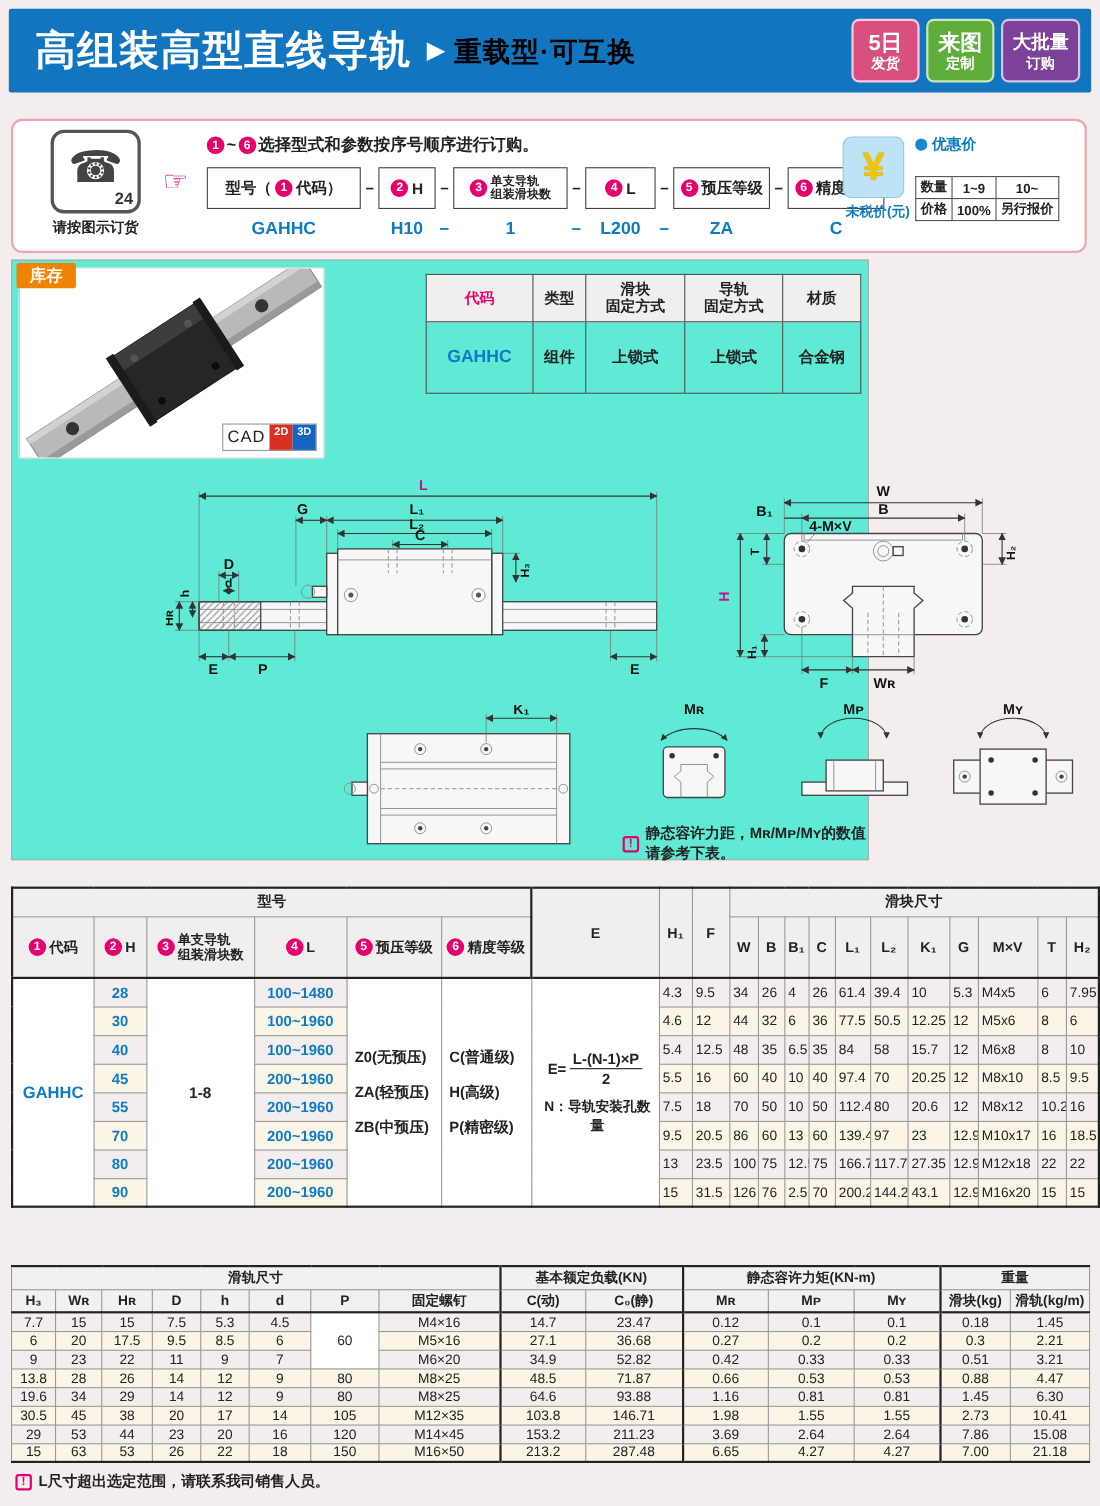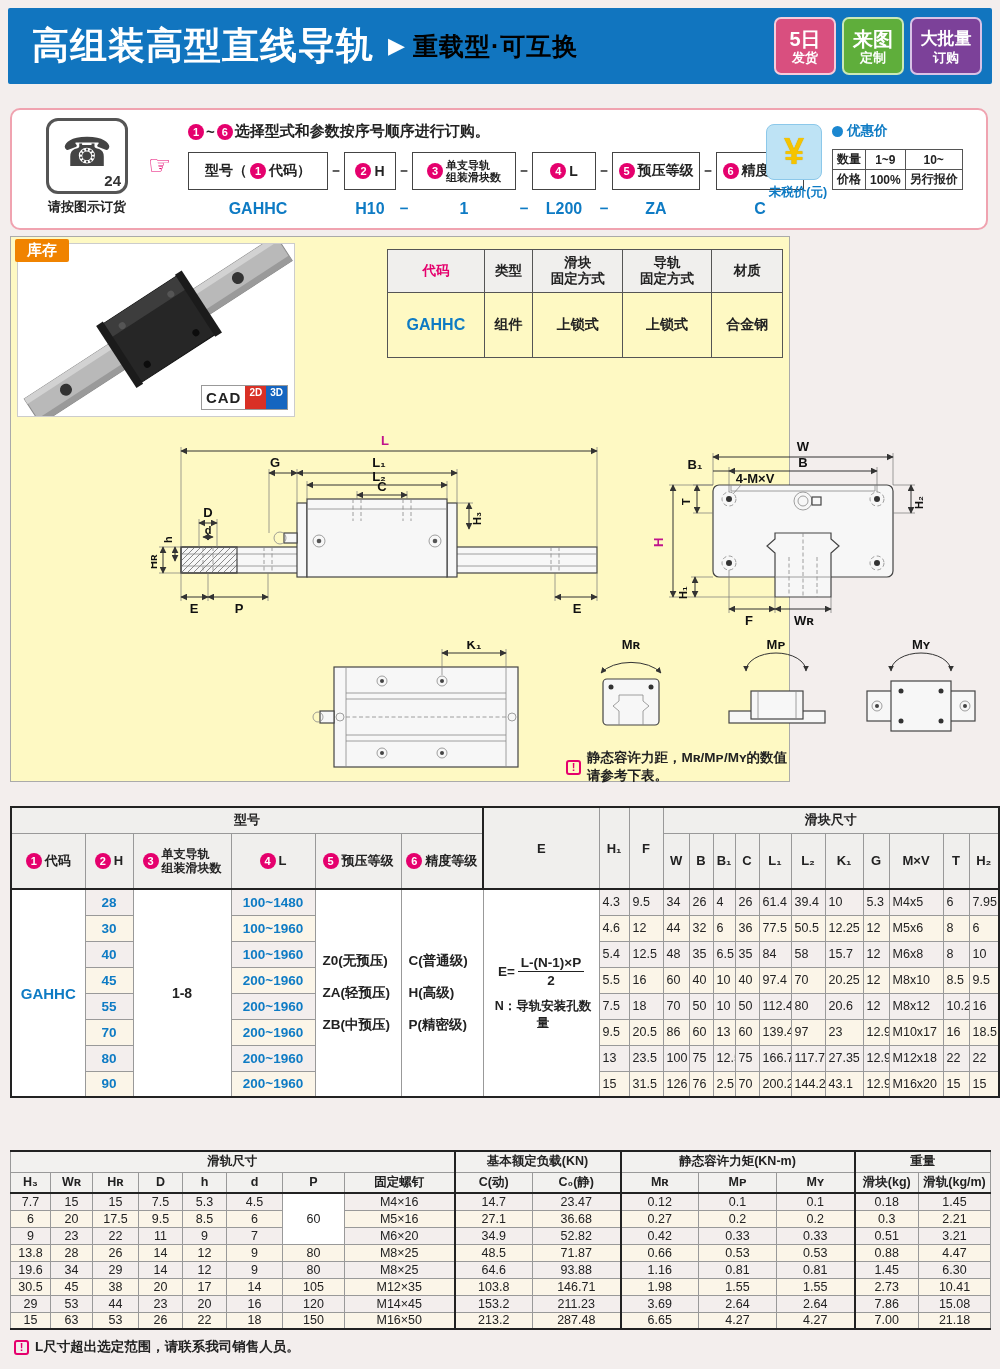--- a/index.html
+++ b/index.html
@@ -34,31 +34,31 @@
   .obox{border:1px solid #444;background:#fff;height:38px;display:flex;align-items:center;justify-content:center;gap:3px;font-size:14px;font-weight:bold;box-sizing:border-box;}
   .obox .two{display:flex;flex-direction:column;font-size:11px;line-height:12px;font-weight:bold;text-align:left;}
   .osep{width:16px;text-align:center;font-weight:bold;font-size:14px;}
   .exrow{position:absolute;left:176px;top:88px;display:flex;align-items:center;color:#0E7BC4;font-weight:bold;font-size:16px;}
   .exrow .cell{text-align:center;}
   .price-area{position:absolute;right:12px;top:12px;width:208px;}
   .yen-box{position:absolute;left:0;top:2px;width:54px;height:54px;background:#BEE3F5;border:1px solid #8CC8EA;border-radius:8px;display:flex;align-items:center;justify-content:center;}
   .yen{font-size:36px;font-weight:bold;color:#F5C400;text-shadow:0 0 1px #c79600;}
   .untaxed{position:absolute;left:-8px;top:62px;width:80px;text-align:center;font-size:12.5px;font-weight:bold;color:#0E7BC4;}
   .deal{position:absolute;left:66px;top:0;}
-  .deal-title{font-size:13.5px;font-weight:bold;color:#0E7BC4;display:flex;align-items:center;gap:4px;margin-bottom:9px;}
+  .deal-title{font-size:13.5px;font-weight:bold;color:#0E7BC4;display:flex;align-items:center;gap:4px;margin-bottom:20px;}
   .deal-dot{width:11px;height:11px;border-radius:50%;background:#1b87d0;display:inline-block;}
   table.deal-t{border-collapse:collapse;font-size:12px;}
   table.deal-t td{border:1px solid #555;padding:1px 4px;text-align:center;font-weight:bold;white-space:nowrap;}
 
   
-  .main-box{position:absolute;left:10px;top:236px;width:780px;height:546px;background:#fef9c3;border:1px solid #AAA;box-sizing:border-box;padding-left:13px;}
+  .main-box{position:absolute;left:10px;top:236px;width:780px;height:546px;background:#5eead4;border:1px solid #AAA;box-sizing:border-box;padding-left:13px;}
   .stock-badge{position:absolute;left:4px;top:2px;background:#F08300;color:#fff;font-size:15px;font-weight:bold;padding:2px 12px;border-radius:2px;z-index:4;}
   .photo{position:absolute;left:6px;top:6px;width:276px;height:172px;border:1px solid #CCC;background:#fff;overflow:hidden;}
   .cad{position:absolute;right:6px;bottom:6px;display:flex;align-items:stretch;border:1px solid #999;background:#fff;z-index:3;}
-  .cad-label{font-size:15px;font-weight:bold;padding:3px 4px;letter-spacing:1px;}
+  .cad-label{font-size:15px;font-weight:normal;padding:3px 4px;letter-spacing:1px;}
   .cad-dd{display:flex;}
   .cad-2d,.cad-3d{font-size:10px;font-weight:bold;color:#fff;padding:0 4px;line-height:13px;text-align:center;}
   .cad-2d{background:#D93025;}
   .cad-3d{background:#1565C0;}
   table.info{position:absolute;right:6px;top:12px;border-collapse:collapse;width:396px;font-size:13.5px;}
   table.info th,table.info td{border:1px solid #555;text-align:center;}
   table.info th{background:#F0EFED;font-weight:bold;height:40px;white-space:pre-line;line-height:16px;}
   table.info td{height:62px;font-weight:bold;font-size:14px;}
   table.info td.code{color:#0E7BC4;font-size:16px;}
   table.info th.code-h{color:#E5006D;}

